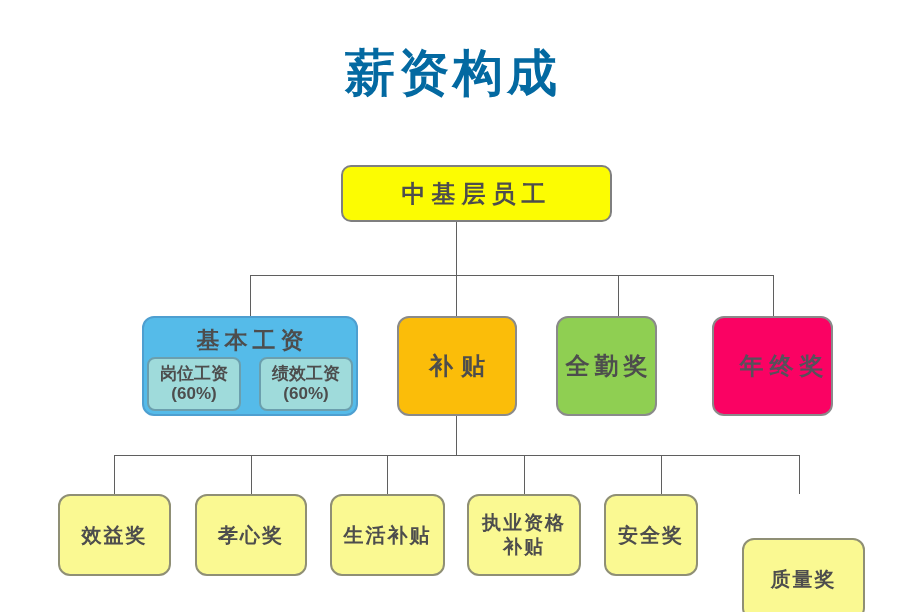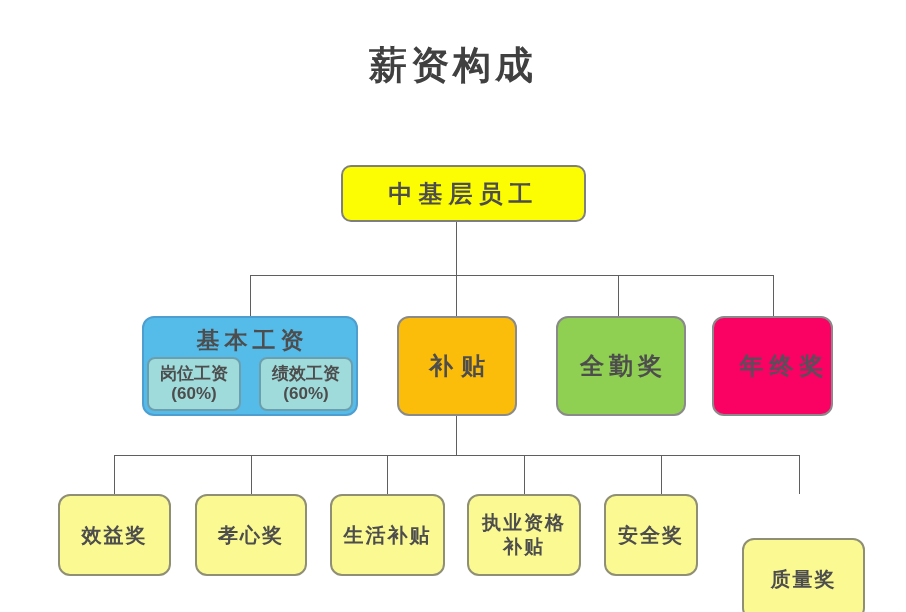--- a/index.html
+++ b/index.html
@@ -9,41 +9,41 @@
     height: 612px;
     background: #ffffff;
     overflow: hidden;
     font-family: "Liberation Sans", "DejaVu Sans", sans-serif;
   }
   .title {
     position: absolute;
     top: 40px; left: 0; width: 100%;
     margin: 0;
     text-align: center;
-    font-size: 38px;
+    font-size: 50px;
     font-weight: bold;
     letter-spacing: 4px;
-    color: #404040;
+    color: #0369a1;
   }
   .line {
     position: absolute;
     background: #5F5F5F;
   }
   .node {
     position: absolute;
     box-sizing: border-box;
     display: flex;
     align-items: center;
     justify-content: center;
     text-align: center;
     color: #4D4D4D;
     font-weight: 600;
   }
   .root {
-    left: 341px; top: 165px; width: 245px; height: 57px;
+    left: 341px; top: 165px; width: 271px; height: 57px;
     background: #FCFC02;
     border: 2px solid #7F7F7F;
     border-radius: 10px;
     font-size: 24px;
     letter-spacing: 6px;
   }
   .basic {
     left: 142px; top: 316px; width: 216px; height: 100px;
     background: #55BBE9;
     border: 2px solid #4E9FD0;
@@ -86,21 +86,21 @@
   .subsidy {
     left: 397px; top: 316px; width: 120px; height: 100px;
     background: #FBBD09;
     border: 2px solid #8A8A8A;
     border-radius: 12px;
     font-size: 24px;
     letter-spacing: 8px;
     padding-left: 8px;
   }
   .attendance {
-    left: 556px; top: 316px; width: 130px; height: 100px;
+    left: 556px; top: 316px; width: 101px; height: 100px;
     background: #8FCF52;
     border: 2px solid #8A8A8A;
     border-radius: 12px;
     font-size: 24px;
     letter-spacing: 5px;
     padding-left: 5px;
   }
   .yearend {
     left: 712px; top: 316px; width: 121px; height: 100px;
     background: #FA0263;

